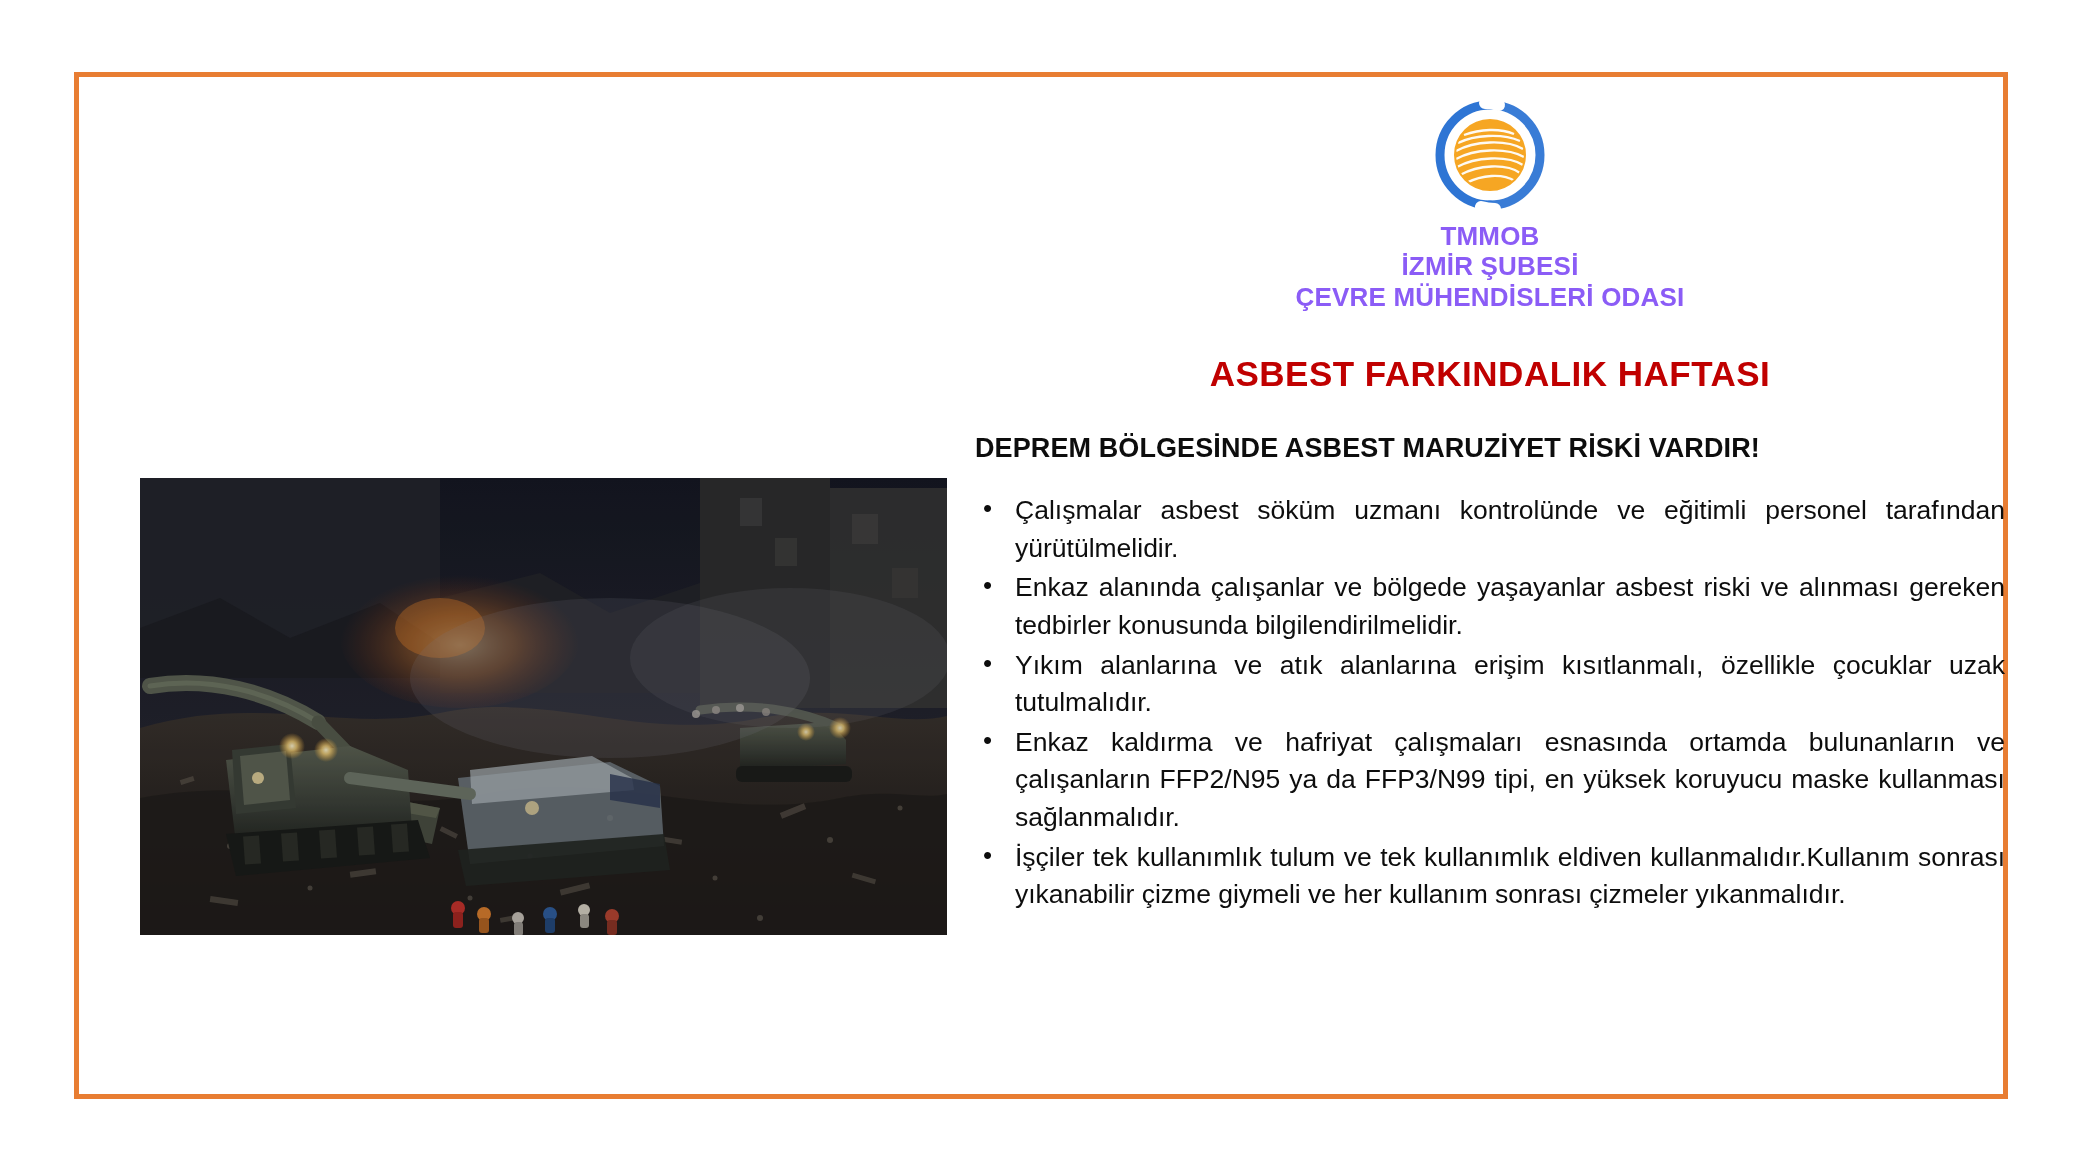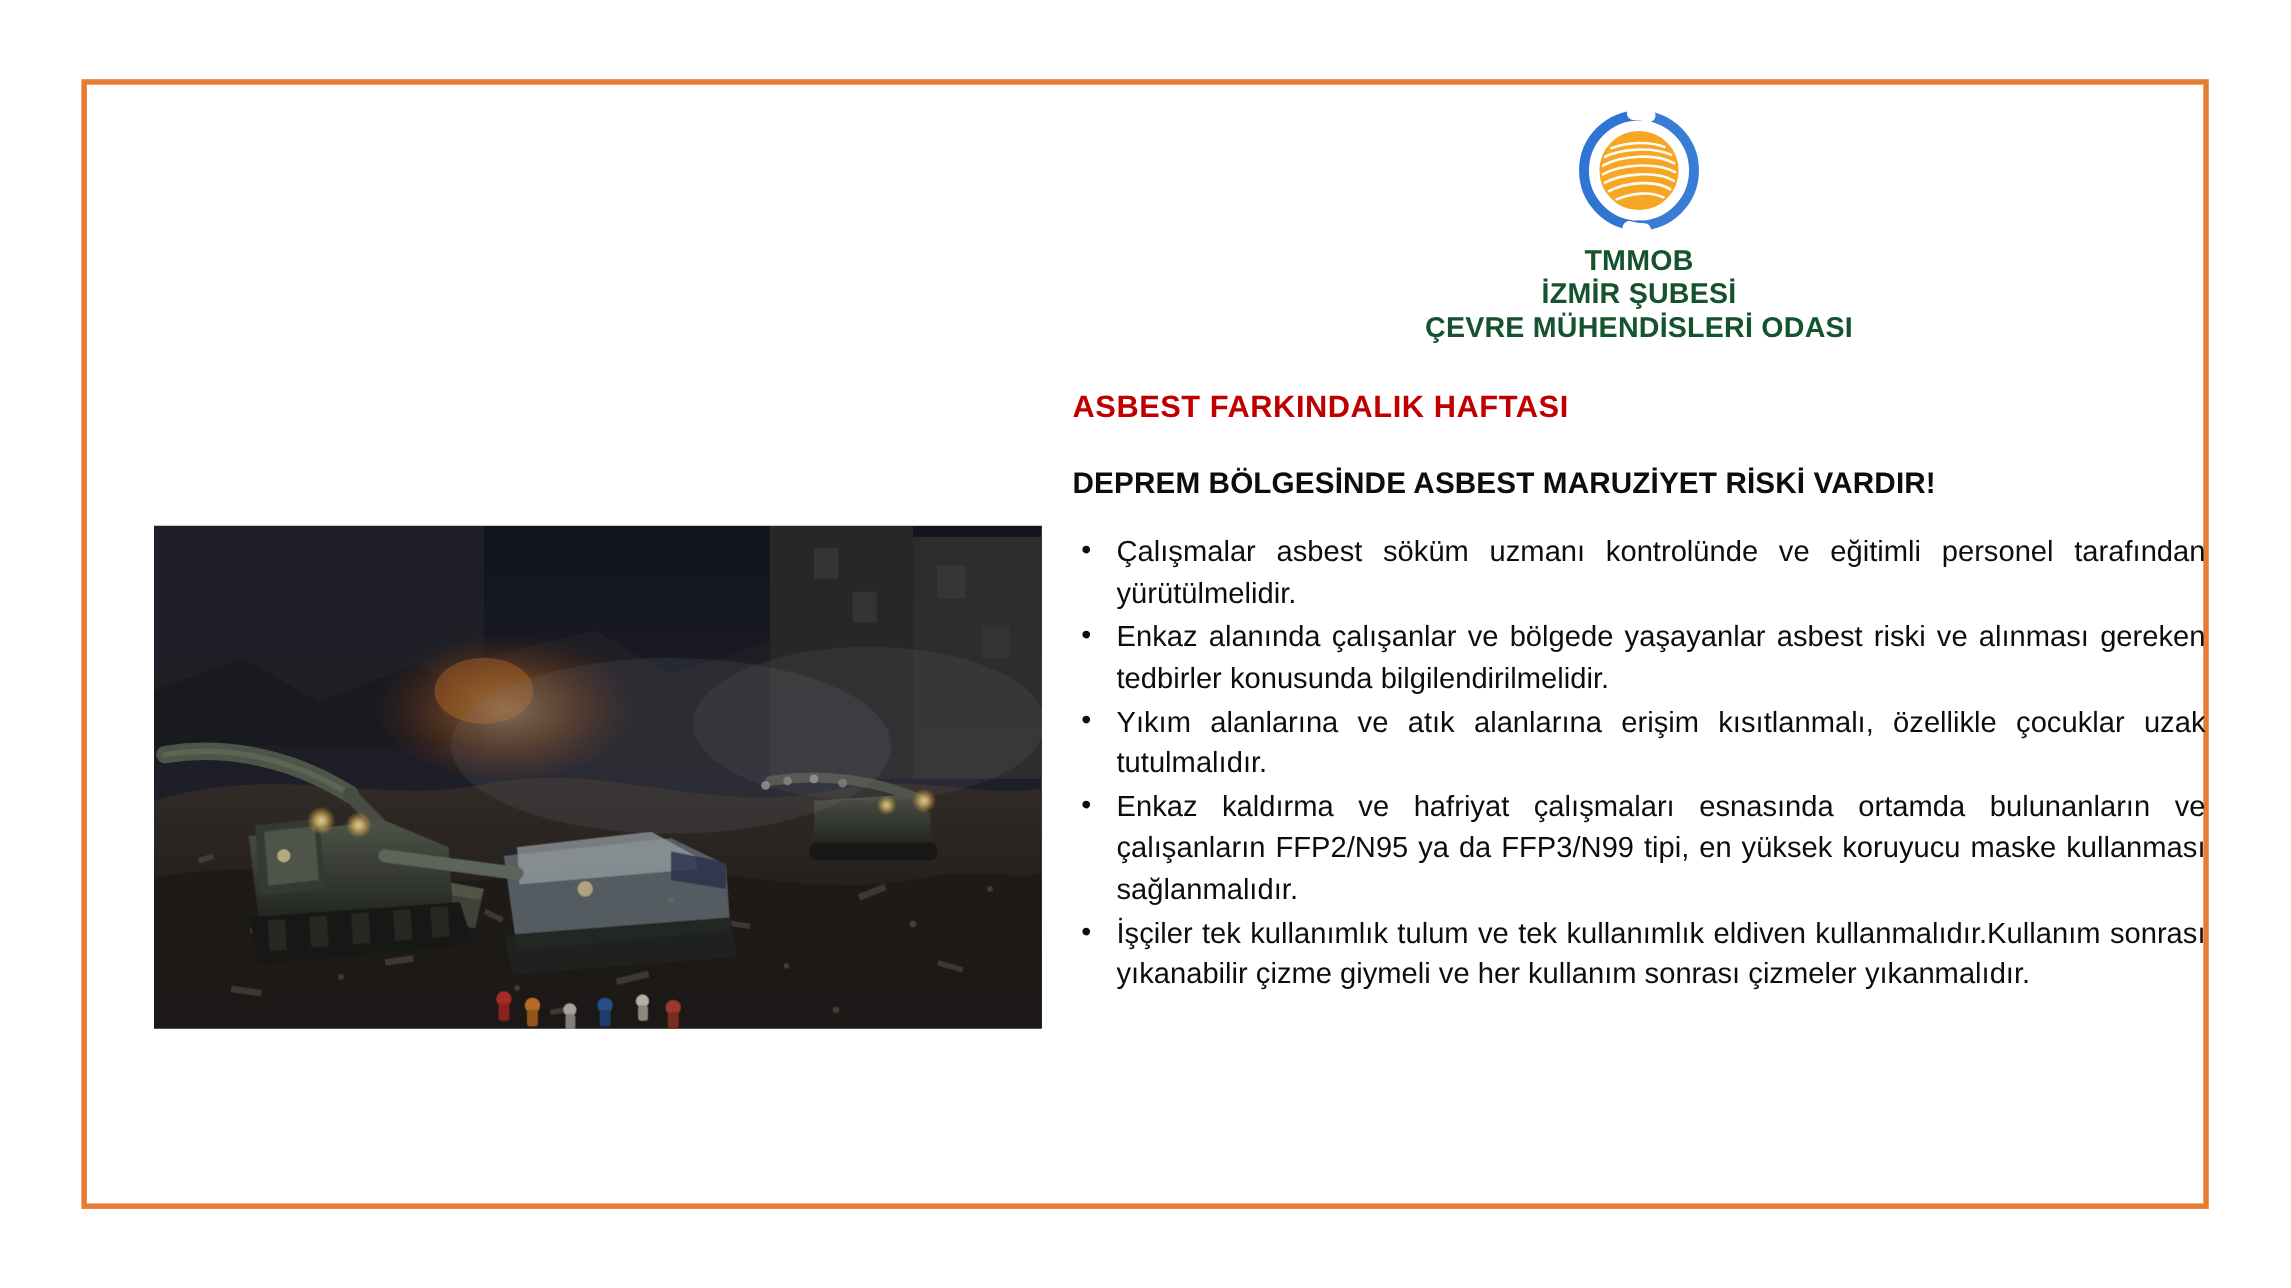--- a/index.html
+++ b/index.html
@@ -61,31 +61,31 @@
     width: 120px;
     height: 120px;
     margin: 0 auto 6px auto;
     display: block;
   }
   .org-lines {
     font-family: "Liberation Sans", sans-serif;
     font-weight: bold;
     font-size: 26px;
     line-height: 1.17;
-    color: #14532d;
+    color: #8b5cf6;
     letter-spacing: 0.2px;
   }
   .org-lines div { white-space: nowrap; }
 
   .title-block {
-    text-align: left;
+    text-align: center;
     margin-top: 40px;
     color: #C00000;
     font-weight: bold;
-    font-size: 28px;
+    font-size: 35px;
     line-height: 1.28;
     letter-spacing: 0.5px;
   }
 
   .subtitle {
     margin-top: 36px;
     font-weight: bold;
     font-size: 27px;
     color: #0d0d0d;
     letter-spacing: 0.1px;

